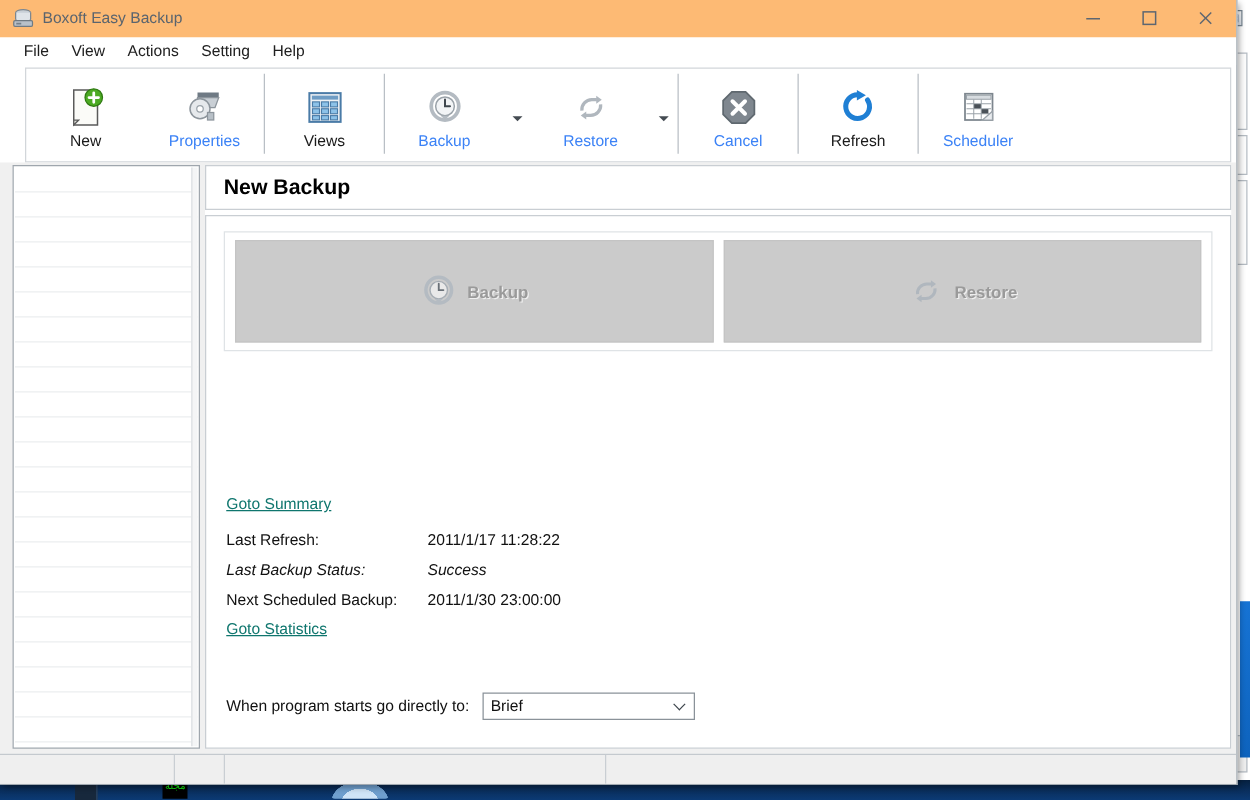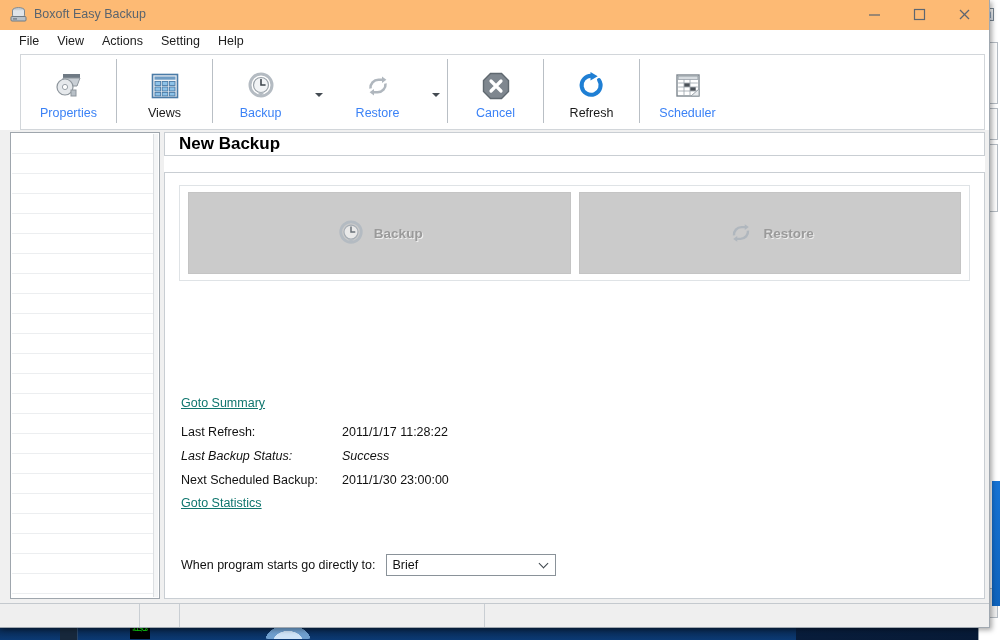--- a/index.html
+++ b/index.html
@@ -53,21 +53,21 @@
   #bg-icon-tr {
     position: absolute; left: 981px; top: 8px;
     width: 13px; height: 13px;
     background: linear-gradient(#ffffff,#dfe6ee);
     border: 1px solid #7a8894;
     font-size: 8px; color: #3a5f8a; line-height: 11px; text-align: center;
   }
 
   
   #taskbar {
-    position: absolute; left: 0; bottom: 0; width: 796px; height: 16px;
+    position: absolute; left: 0; bottom: 0; width: 1000px; height: 16px;
     background: linear-gradient(#06203f, #0a2f5e 55%, #0b3a74);
     overflow: hidden;
   }
   #taskbar-start {
     position: absolute; left: 60px; top: 0; width: 18px; height: 16px;
     background: #17283c;
     border-right: 1px solid #2a4668;
   }
   #taskbar-item {
     position: absolute; left: 130px; top: 1px;
@@ -201,21 +201,21 @@
     background: #f0f0f0;
   }
 
   #right-panel {
     position: absolute;
     left: 164px; top: 2px; right: 4px; bottom: 4px;
     background: #ffffff;
   }
   #page-header {
     position: relative;
-    height: 24px;
+    height: 36px;
     background: #ffffff;
     border: 1px solid #c9ced3;
     display: flex; align-items: center;
     padding-left: 14px;
   }
   #page-title { font-size: 17px; font-weight: bold; color: #000; }
 
   #page-body {
     position: absolute;
     left: 0; top: 40px; right: 0; bottom: 0;
@@ -366,20 +366,32 @@
   <div id="menubar">
     <span class="menu-item">File</span>
     <span class="menu-item">View</span>
     <span class="menu-item">Actions</span>
     <span class="menu-item">Setting</span>
     <span class="menu-item">Help</span>
   </div>
 
   <div id="toolbar">
 
+    <div class="tool-btn">
+      <span class="ticon">
+        <svg width="30" height="32" viewBox="0 0 30 32">
+          <path d="M5 2 h13 l6 6 v22 h-19 z" fill="#fbfbf8" stroke="#5a5a5a" stroke-width="1.2"></path>
+          <path d="M18 2 v6 h6" fill="#e4e4df" stroke="#5a5a5a" stroke-width="1.2"></path>
+          <path d="M5 30 l4 -4 h-4 z" fill="#dcdcd6" stroke="#5a5a5a" stroke-width="1"></path>
+          <circle cx="21" cy="8" r="7" fill="#4caa23" stroke="#2f7a12" stroke-width="1"></circle>
+          <path d="M21 4.2 v7.6 M17.2 8 h7.6" stroke="#ffffff" stroke-width="2.2" stroke-linecap="round"></path>
+        </svg>
+      </span>
+      <span class="tlabel">New</span>
+    </div>
 
     <div class="tool-btn disabled">
       <span class="ticon">
         <svg width="34" height="32" viewBox="0 0 34 32">
           <rect x="11" y="4" width="17" height="4" fill="#6f7a84"></rect>
           <path d="M11 8 h17 l-3 8 h-14 z" fill="#c9cfd5" stroke="#8d959c" stroke-width="1"></path>
           <circle cx="13" cy="17" r="8" fill="#e6e9ec" stroke="#8d959c" stroke-width="1.2"></circle>
           <circle cx="13" cy="17" r="2.6" fill="#ffffff" stroke="#9aa2a9" stroke-width="1"></circle>
           <rect x="19" y="20" width="5" height="6" fill="#b8c0c7" stroke="#8d959c" stroke-width="1"></rect>
         </svg>

